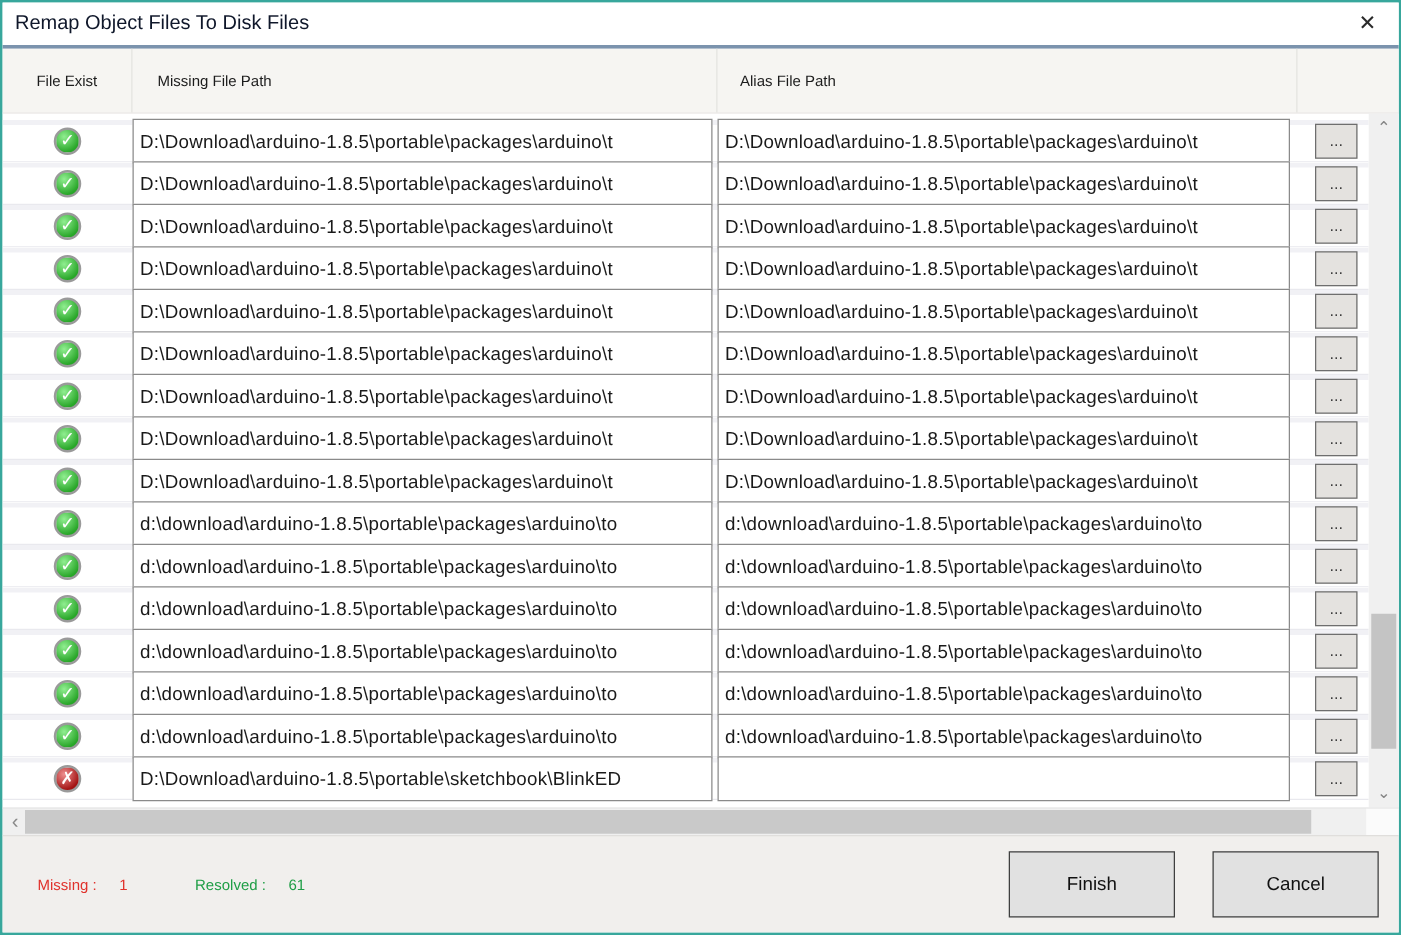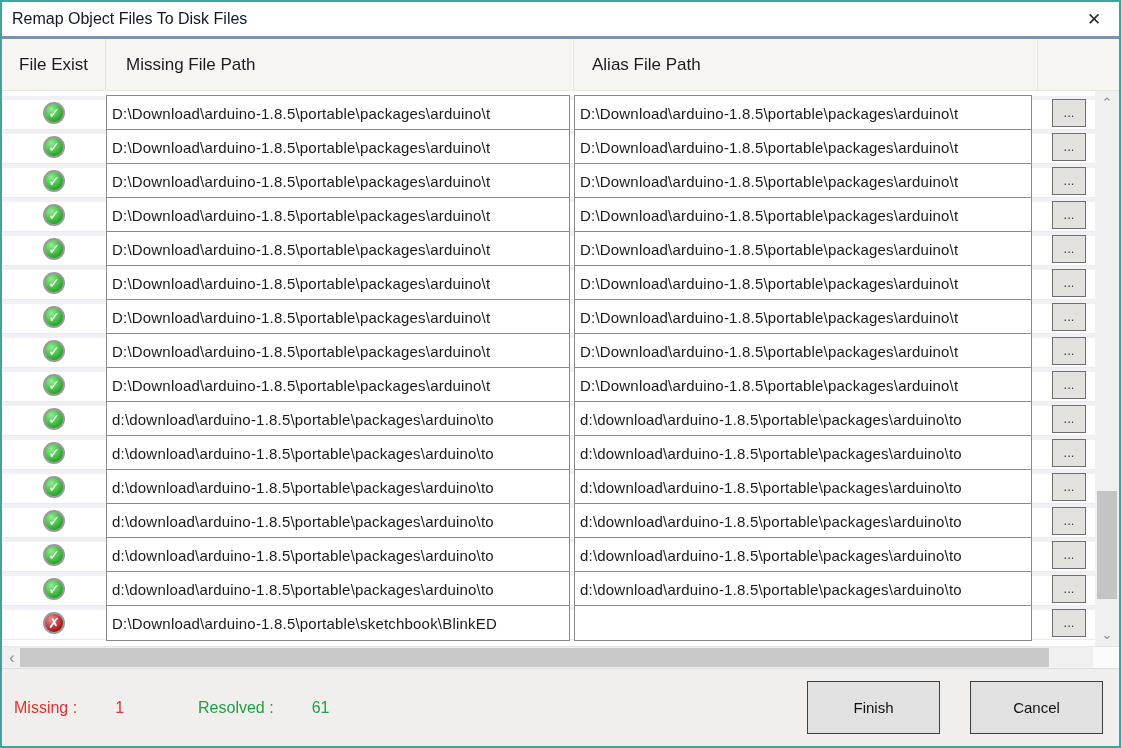--- a/index.html
+++ b/index.html
@@ -19,21 +19,21 @@
   .title-text { font-size:16px; color:#0f172a; flex:1 1 auto; }
   .close-btn {
     width:26px; height:26px; border:none; background:transparent;
     font-size:17px; color:#2b2b2b; cursor:pointer; line-height:26px; text-align:center;
     font-family:"DejaVu Sans", sans-serif;
   }
   .blue-sep { height:3px; flex:0 0 3px; background:#7b93ad; }
   
   .grid-header {
     height:52px; flex:0 0 52px; background:#f6f5f2;
-    display:flex; align-items:center; font-size:17px; color:#1c1c1c;
+    display:flex; align-items:center; font-size:12px; color:#1c1c1c;
     border-bottom:1px solid #e7e6e3;
   }
   .gh-cell { height:100%; display:flex; align-items:center; border-right:1px solid #e4e3df; }
   .gh-exist   { width:104px; justify-content:center; }
   .gh-orig    { width:468px; padding-left:20px; }
   .gh-alias   { width:464px; padding-left:18px; }
   .gh-browse  { flex:1 1 auto; border-right:none; }
   
   .body-area { flex:1 1 auto; display:flex; background:#ffffff; min-height:0; }
   .rows { flex:1 1 auto; padding-top:5px; overflow:hidden; }
@@ -78,21 +78,21 @@
     border-top:1px solid #e6e6e6;
   }
   .h-arrow { color:#8a8a8a; font-size:16px; width:20px; text-align:center; background:transparent; border:none; cursor:pointer; line-height:20px; }
   .h-right-gap { width:26px; background:#fbfbfb; height:100%; }
   .h-thumb { position:absolute; left:18px; right:70px; top:1px; bottom:1px; background:#c9c9c9; cursor:pointer; }
   
   .footer {
     height:78px; flex:0 0 78px; background:#f1efed; border-top:1px solid #e0dedc;
     display:flex; align-items:center;
   }
-  .stats { display:flex; align-items:baseline; font-size:16px; margin-left:12px; flex:1 1 auto;gap:20px; }
+  .stats { display:flex; align-items:baseline; font-size:12px; margin-left:28px; flex:1 1 auto; }
   .missing-label  { color:#e0322c; }
   .missing-value  { color:#e0322c; margin-left:18px; }
   .resolved-label { color:#1f9e46; margin-left:54px; }
   .resolved-value { color:#1f9e46; margin-left:18px; }
   .footer-buttons { display:flex; gap:30px; margin-right:16px; }
   .dlg-btn {
     width:133px; height:53px; background:#e1e1e1; border:1.5px solid #3f3f3f;
     font-family:"Liberation Sans", sans-serif; font-size:15px; color:#111; cursor:pointer;
   }
 </style>

